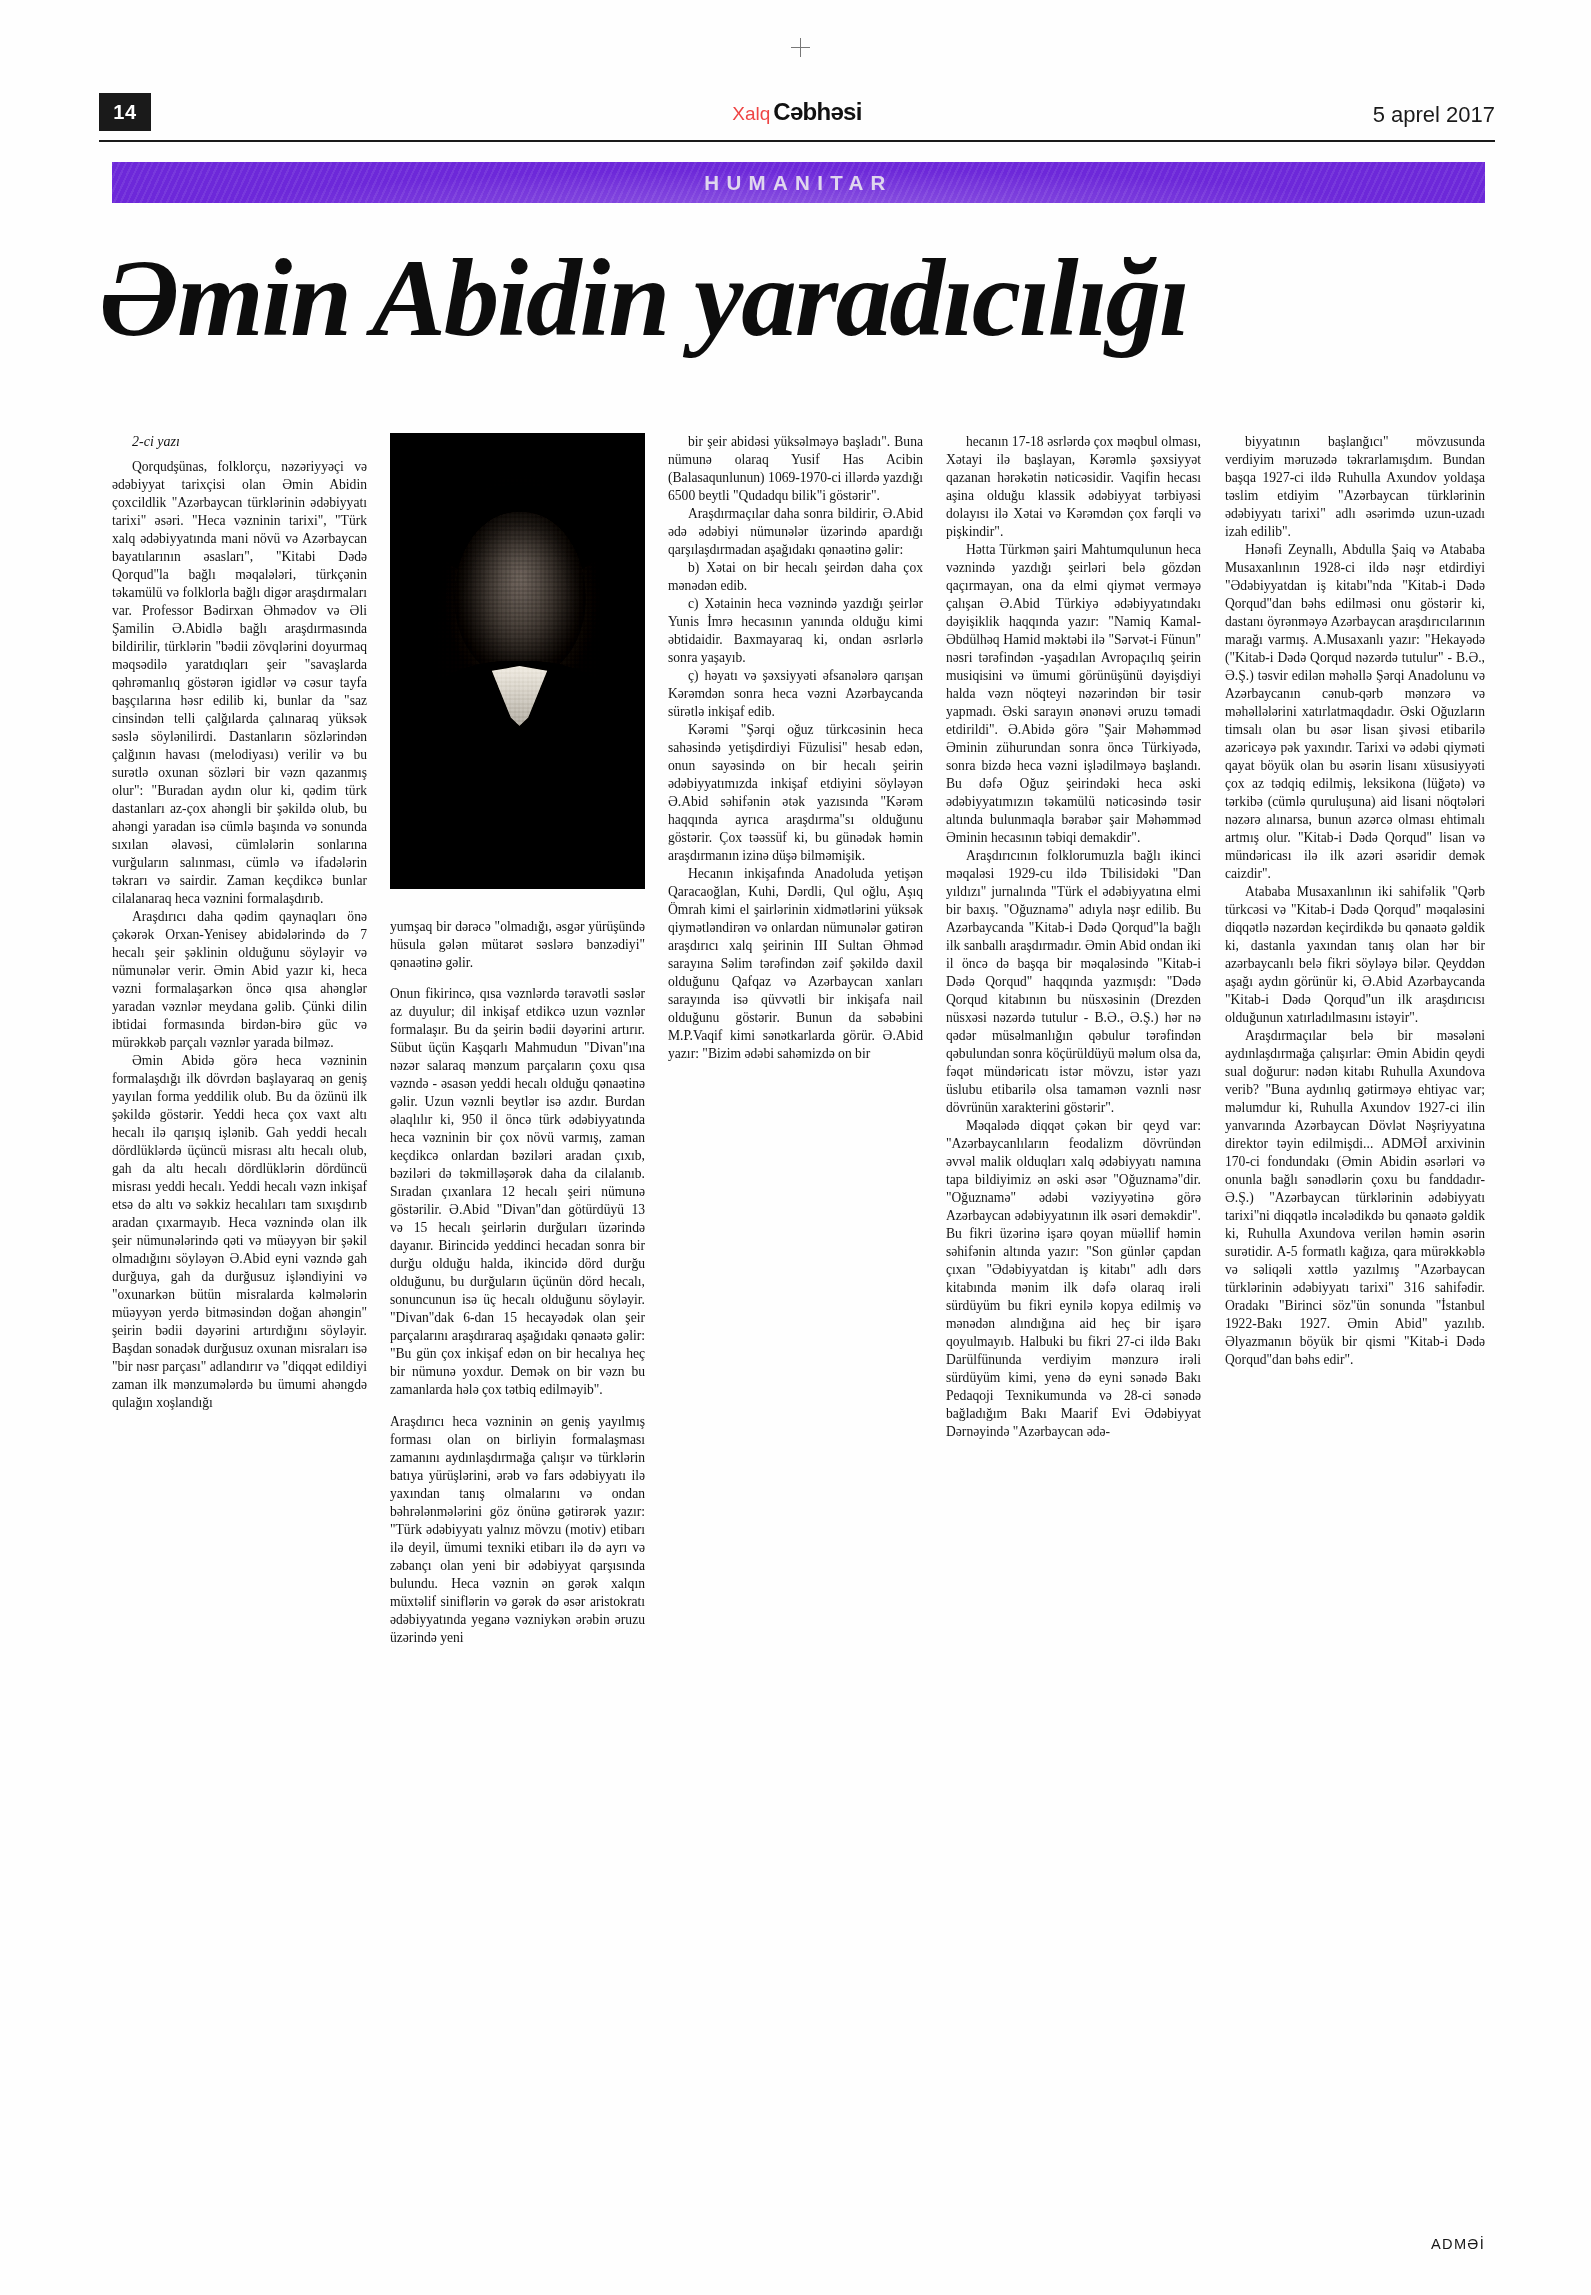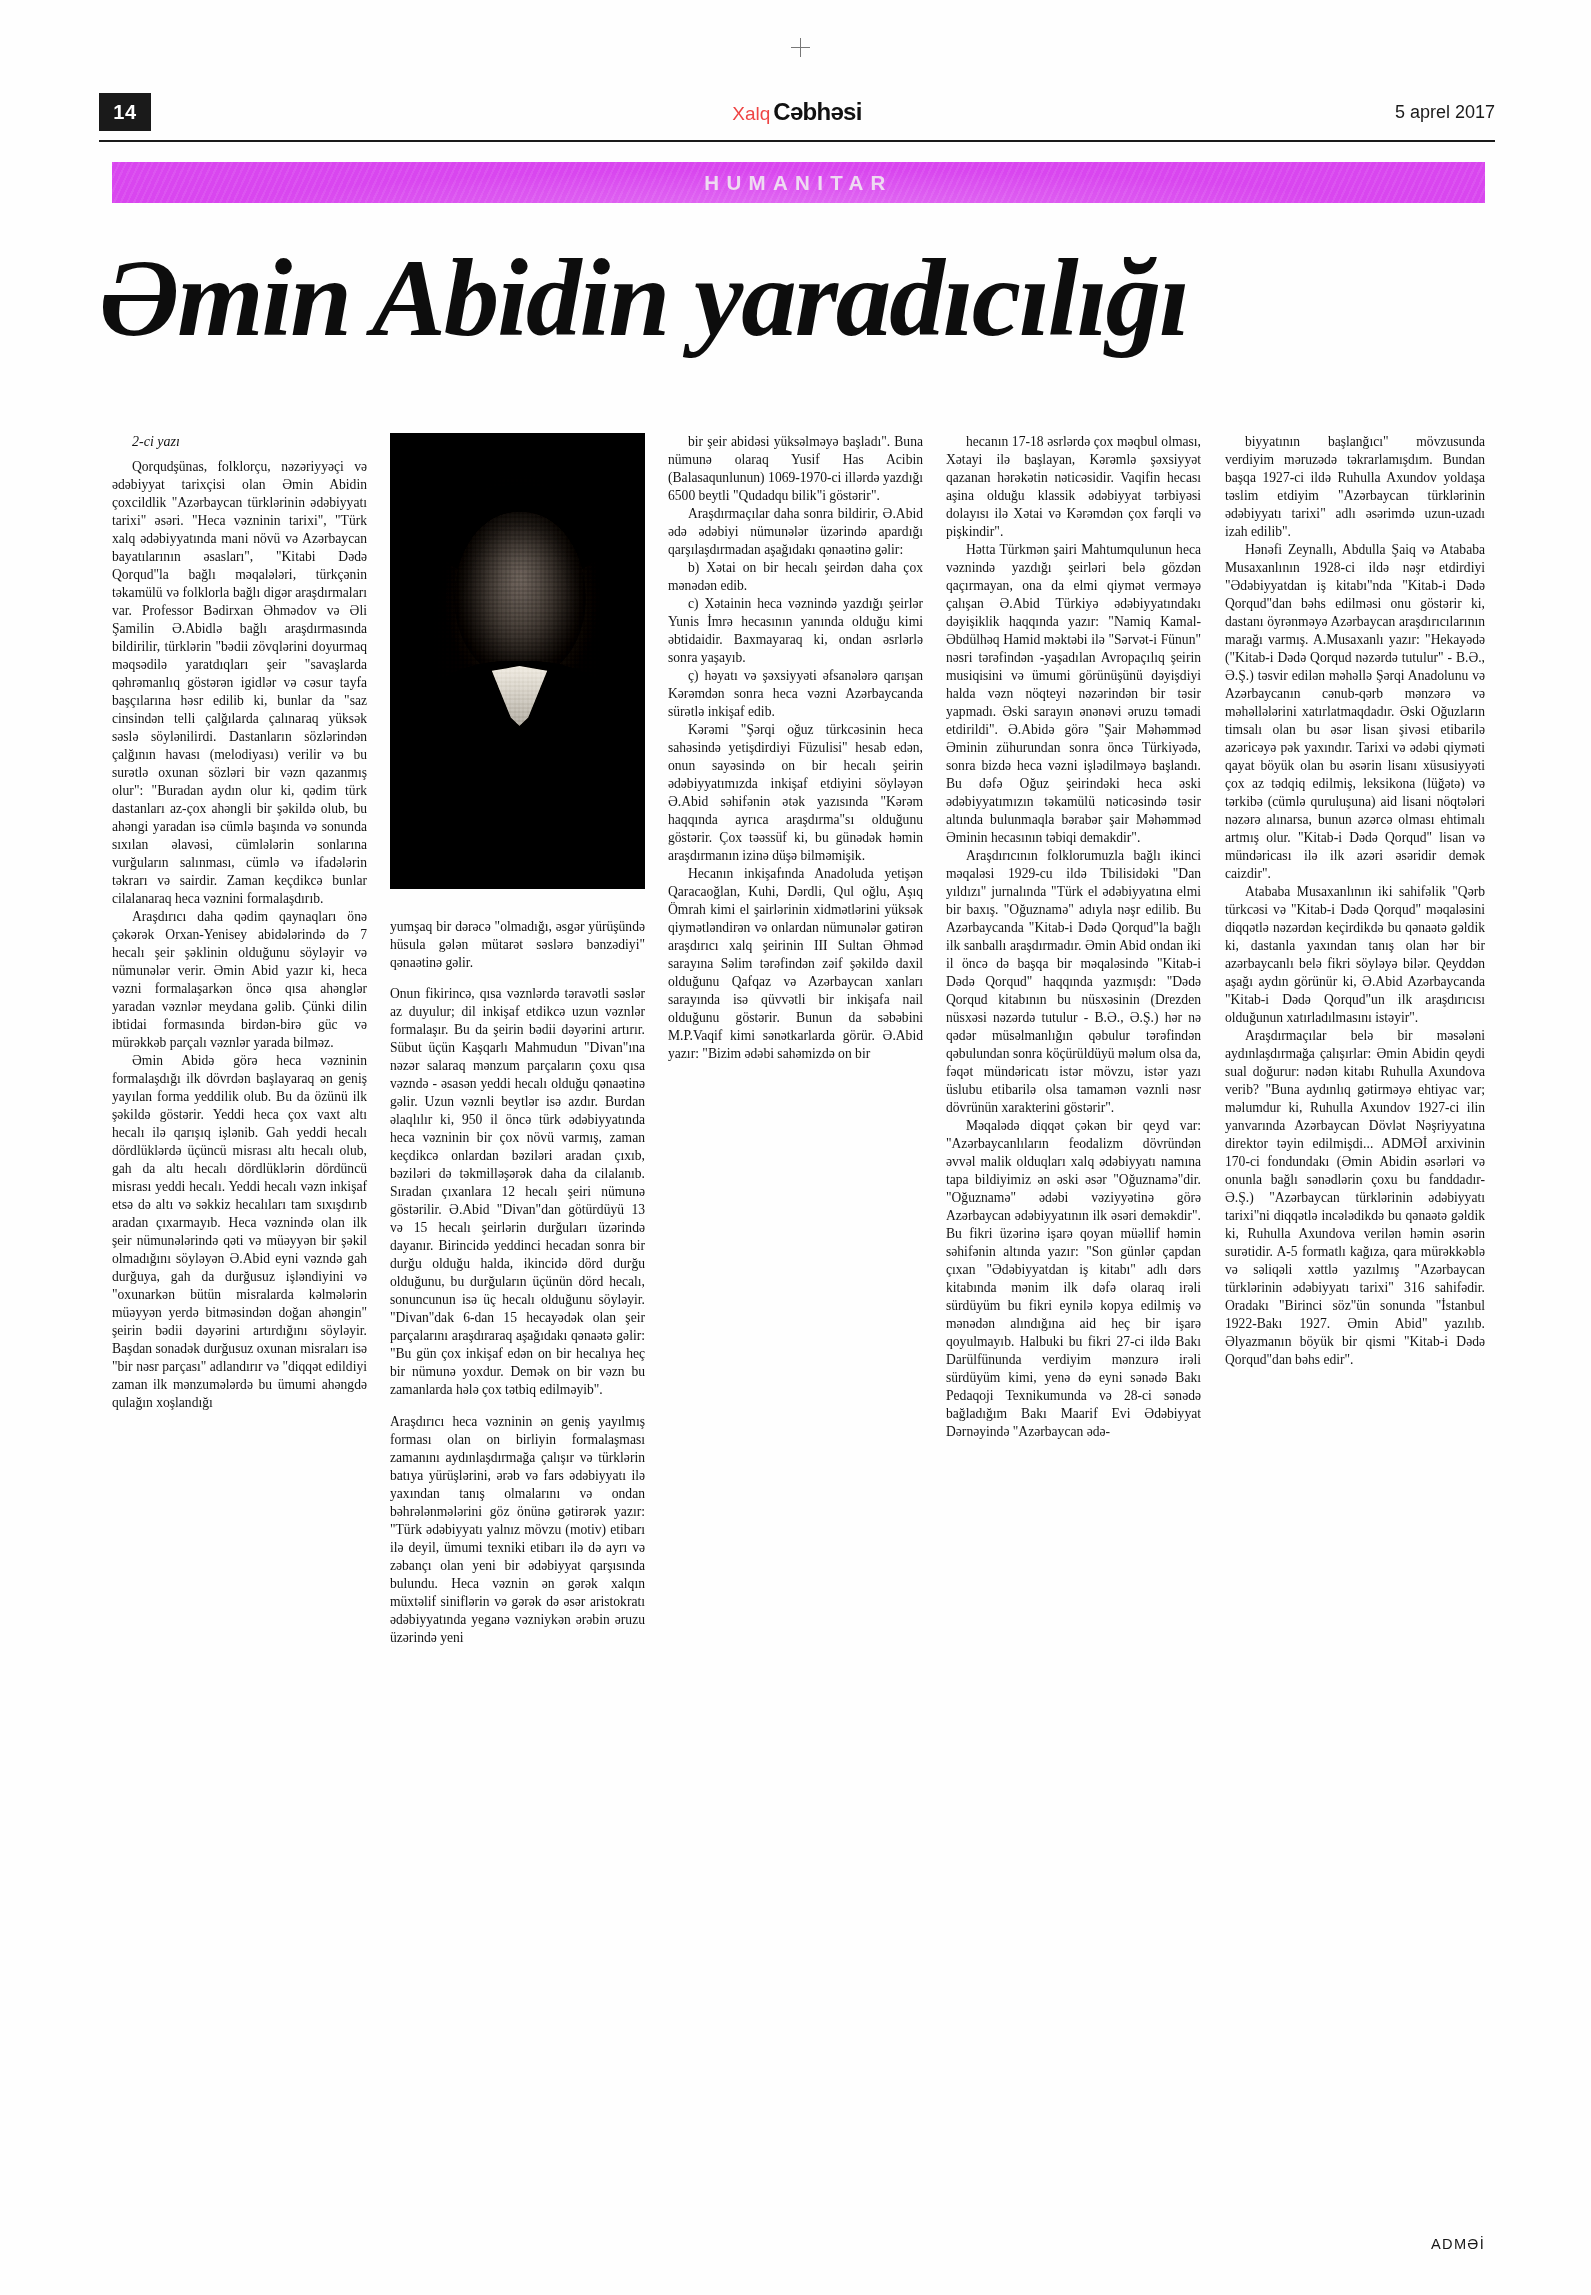--- a/index.html
+++ b/index.html
@@ -79,40 +79,40 @@
     font-weight: bold;
     color: #111;
     letter-spacing: -0.7px;
     text-align: right;
   }
   .issue-date {
     position: absolute;
     right: 0;
     top: 9.3px;
     font-family: "Liberation Sans", sans-serif;
-    font-size: 18px;
+    font-size: 22px;
     color: #1a1a1a;
   }
   .rule-top {
     position: absolute;
     left: 99px;
     top: 140px;
     width: 1396px;
     height: 2px;
     background: #1a1a1a;
   }
 
   
   .section-banner {
     position: absolute;
     left: 112px;
     top: 162px;
     width: 1373px;
     height: 41px;
-    background: #d946ef;
+    background: #6d28d9;
     overflow: hidden;
   }
   .section-banner:before {
     content: "";
     position: absolute;
     left: 0; top: 0; right: 0; bottom: 0;
     background:
       repeating-linear-gradient(115deg, rgba(255,255,255,0.08) 0 2px, rgba(0,0,0,0) 2px 6px),
       radial-gradient(ellipse at 50% 120%, rgba(255,255,255,0.22), rgba(0,0,0,0) 60%);
   }

